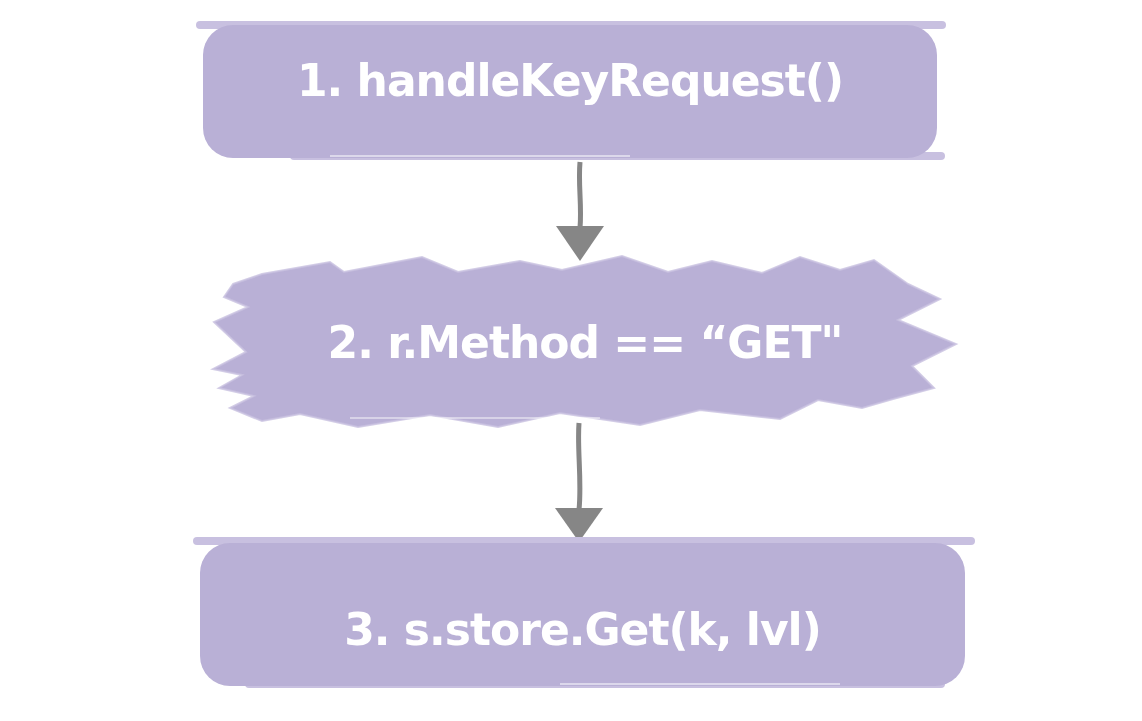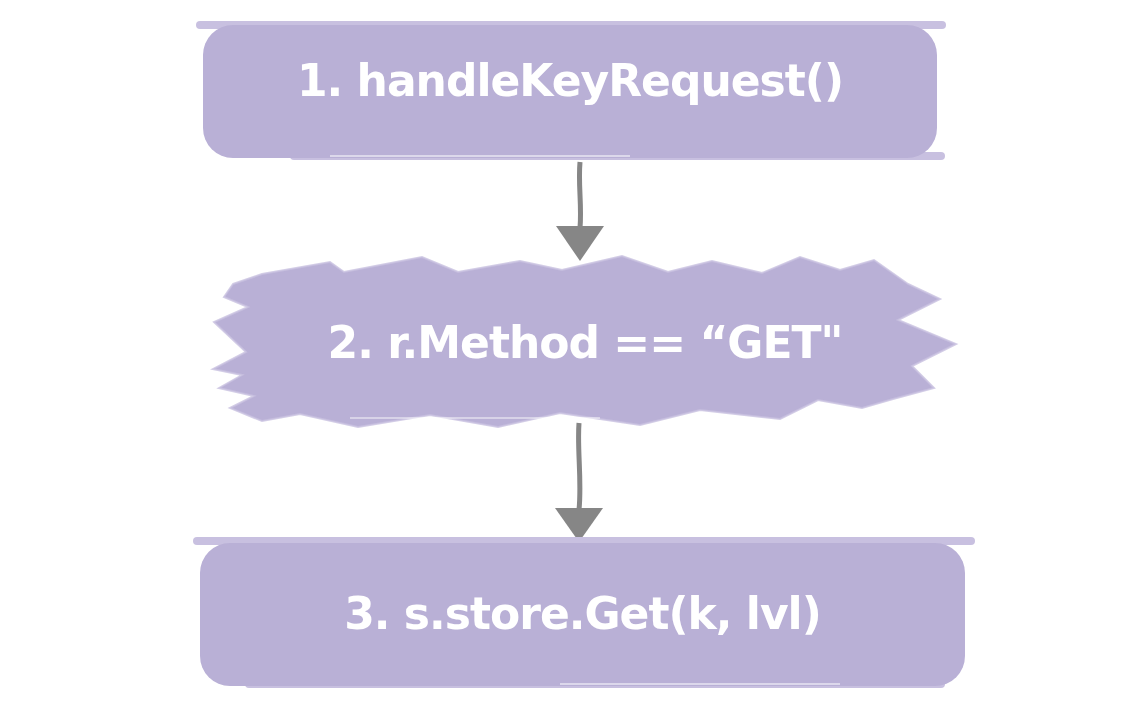--- a/index.html
+++ b/index.html
@@ -25,21 +25,21 @@
     text-align: center;
     color: #ffffff;
     font-size: 44px;
     font-weight: bold;
     letter-spacing: -1px;
     white-space: nowrap;
     pointer-events: none;
   }
   .label-step-1 { left: 203px; top: 25px;  width: 734px; height: 110px; }
   .label-step-2 { left: 213px; top: 258px; width: 744px; height: 168px; }
-  .label-step-3 { left: 200px; top: 542px; width: 765px; height: 143px; }
+  .label-step-3 { left: 200px; top: 558px; width: 765px; height: 143px; }
 </style>
 </head>
 <body>
 
 <div class="stage">
 
   <svg class="shapes-svg" viewBox="0 0 1142 721" xmlns="http://www.w3.org/2000/svg">
 
     <g>
       <rect x="196" y="21" width="750" height="8" rx="4" fill="#c8c0e0"></rect>

